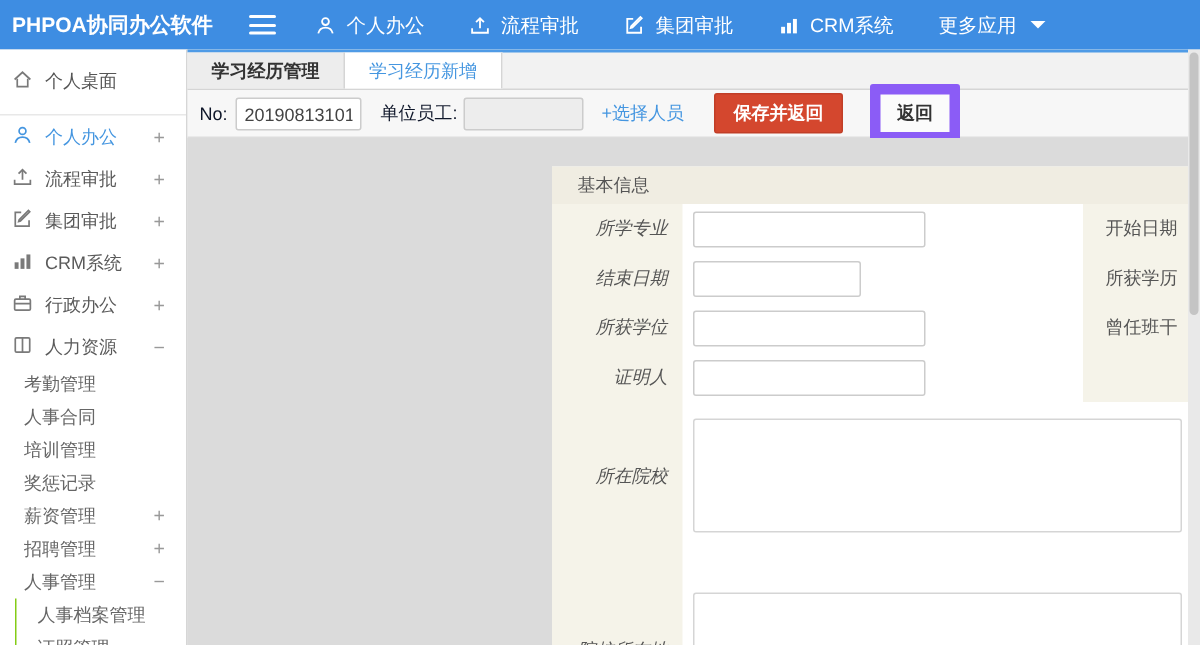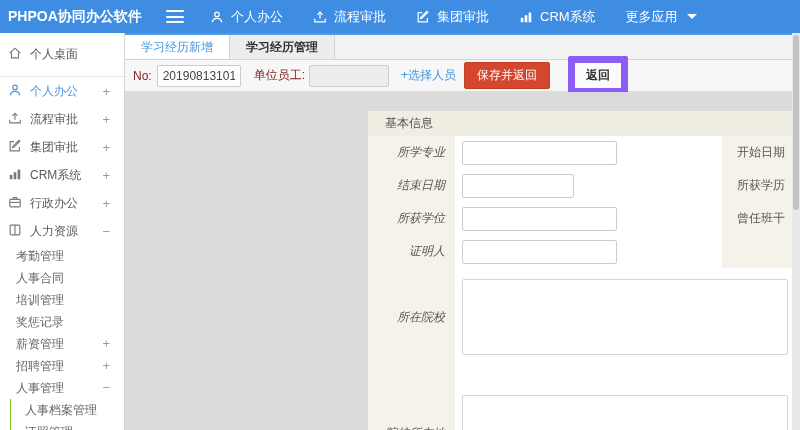--- a/index.html
+++ b/index.html
@@ -33,27 +33,27 @@
   .subsub-item { height:22px; line-height:22px; padding-left:14px; color:#666; cursor:pointer; }
 
   
   .main { flex:1; display:flex; flex-direction:column; min-width:0; }
   .tabbar { height:27px; background:#f2f2f2; border-top:2px solid #4f9be6; border-bottom:1px solid #d5d5d5; display:flex; }
   .tab { padding:0 16px; line-height:24px; font-size:12px; cursor:pointer; }
   .tab.inactive { color:#333; font-weight:bold; background:#ededed; border-right:1px solid #d5d5d5; }
   .tab.active { color:#4596e0; background:#fff; border-right:1px solid #d5d5d5; }
 
   .toolbar { height:32px; background:#f7f7f7; border-bottom:1px solid #ddd; display:flex; align-items:center; padding-left:8px; }
-  .toolbar label { color:#7f1d1d; }
+  .toolbar label { color:#0f172a; }
   .tb-input { height:22px; border:1px solid #ccc; border-radius:2px; padding:0 5px; font-size:12px; color:#444; background:#fff; outline:none; }
   .no-input { width:84px; margin-left:5px; }
   .emp-label { margin-left:13px; }
   .emp-input { width:80px; margin-left:4px; background:#ededed; }
   .select-link { color:#4596e0; margin-left:12px; cursor:pointer; text-decoration:none; }
-  .btn-save { margin-left:8px; background:#d4472e; color:#fff; font-weight:normal; border:1px solid #c13e27; border-radius:2px; padding:4px 12px; font-size:12px; cursor:pointer; }
+  .btn-save { margin-left:20px; background:#d4472e; color:#fff; font-weight:bold; border:1px solid #c13e27; border-radius:2px; padding:4px 12px; font-size:12px; cursor:pointer; }
   .btn-back { margin-left:18px; background:#fbfbfb; color:#333; font-weight:bold; border:7px solid #8b5cf6; border-radius:2px; padding:4px 11px; font-size:12px; cursor:pointer; }
 
   .content { flex:1; background:#dbdbdb; position:relative; overflow:hidden; }
   .panel { position:absolute; left:243px; top:19px; width:425px; background:#fff; }
   .panel-header { height:25px; line-height:25px; background:#f0ede2; padding-left:17px; color:#555; }
   .panel-body { position:relative; height:380px; background:#fff; }
   .panel-body::before { content:""; position:absolute; left:0; top:0; bottom:0; width:87px; background:#f5f3e9; }
   .right-col { position:absolute; left:354px; top:0; width:71px; height:132px; background:#f5f3e9; }
   .frow { display:flex; height:33px; position:relative; }
   .flabel { width:87px; display:flex; align-items:center; justify-content:flex-end; padding-right:10px; position:relative; z-index:1; color:#555;font-style:italic; }
@@ -230,22 +230,22 @@
       </div>
 
     <div class="subsub-group">
       <div class="subsub-item"><span>人事档案管理</span></div>
       <div class="subsub-item"><span>证照管理</span></div>
     </div>
   </div>
 
   <div class="main">
     <div class="tabbar">
+      <div class="tab inactive">学习经历管理</div>
       <div class="tab active">学习经历新增</div>
-      <div class="tab inactive">学习经历管理</div>
     </div>
 
     <div class="toolbar">
       <label>No:</label>
       <input class="tb-input no-input" type="text" value="20190813101546" style="">
       <label class="emp-label">单位员工:</label>
       <input class="tb-input emp-input" type="text" value="" style="">
       <a class="select-link">+选择人员</a>
       <button class="btn-save">保存并返回</button>
       <button class="btn-back">返回</button>

